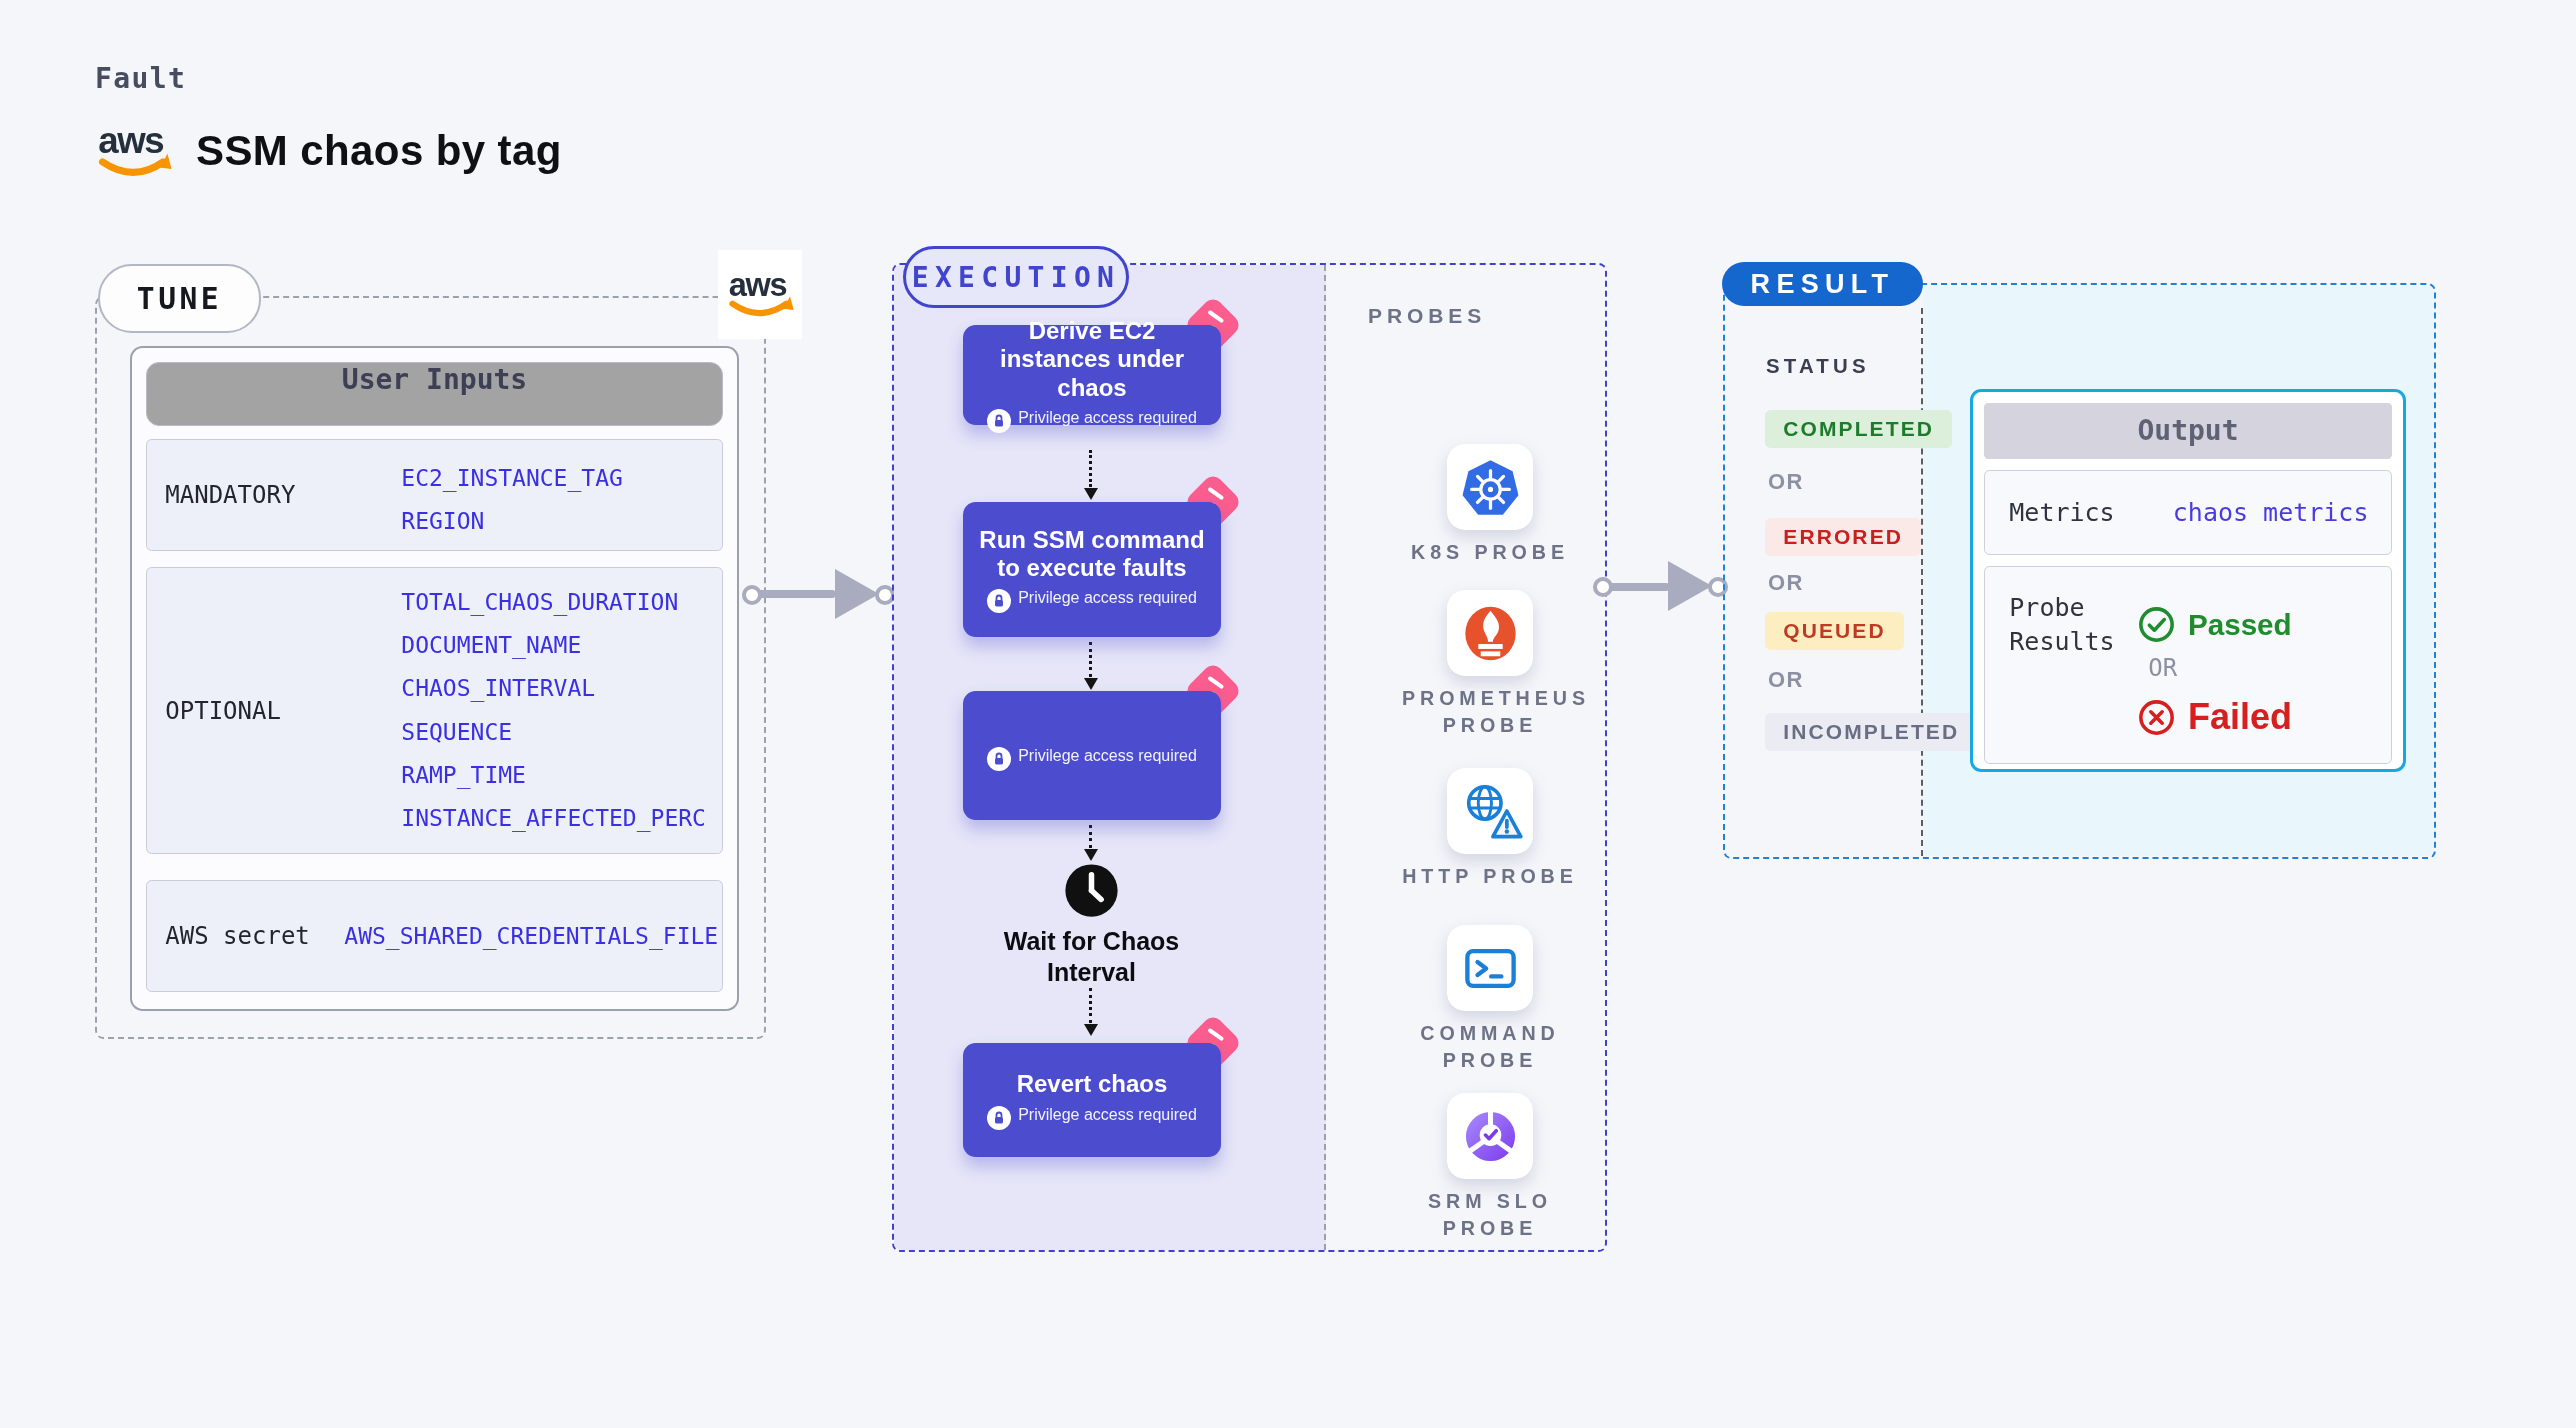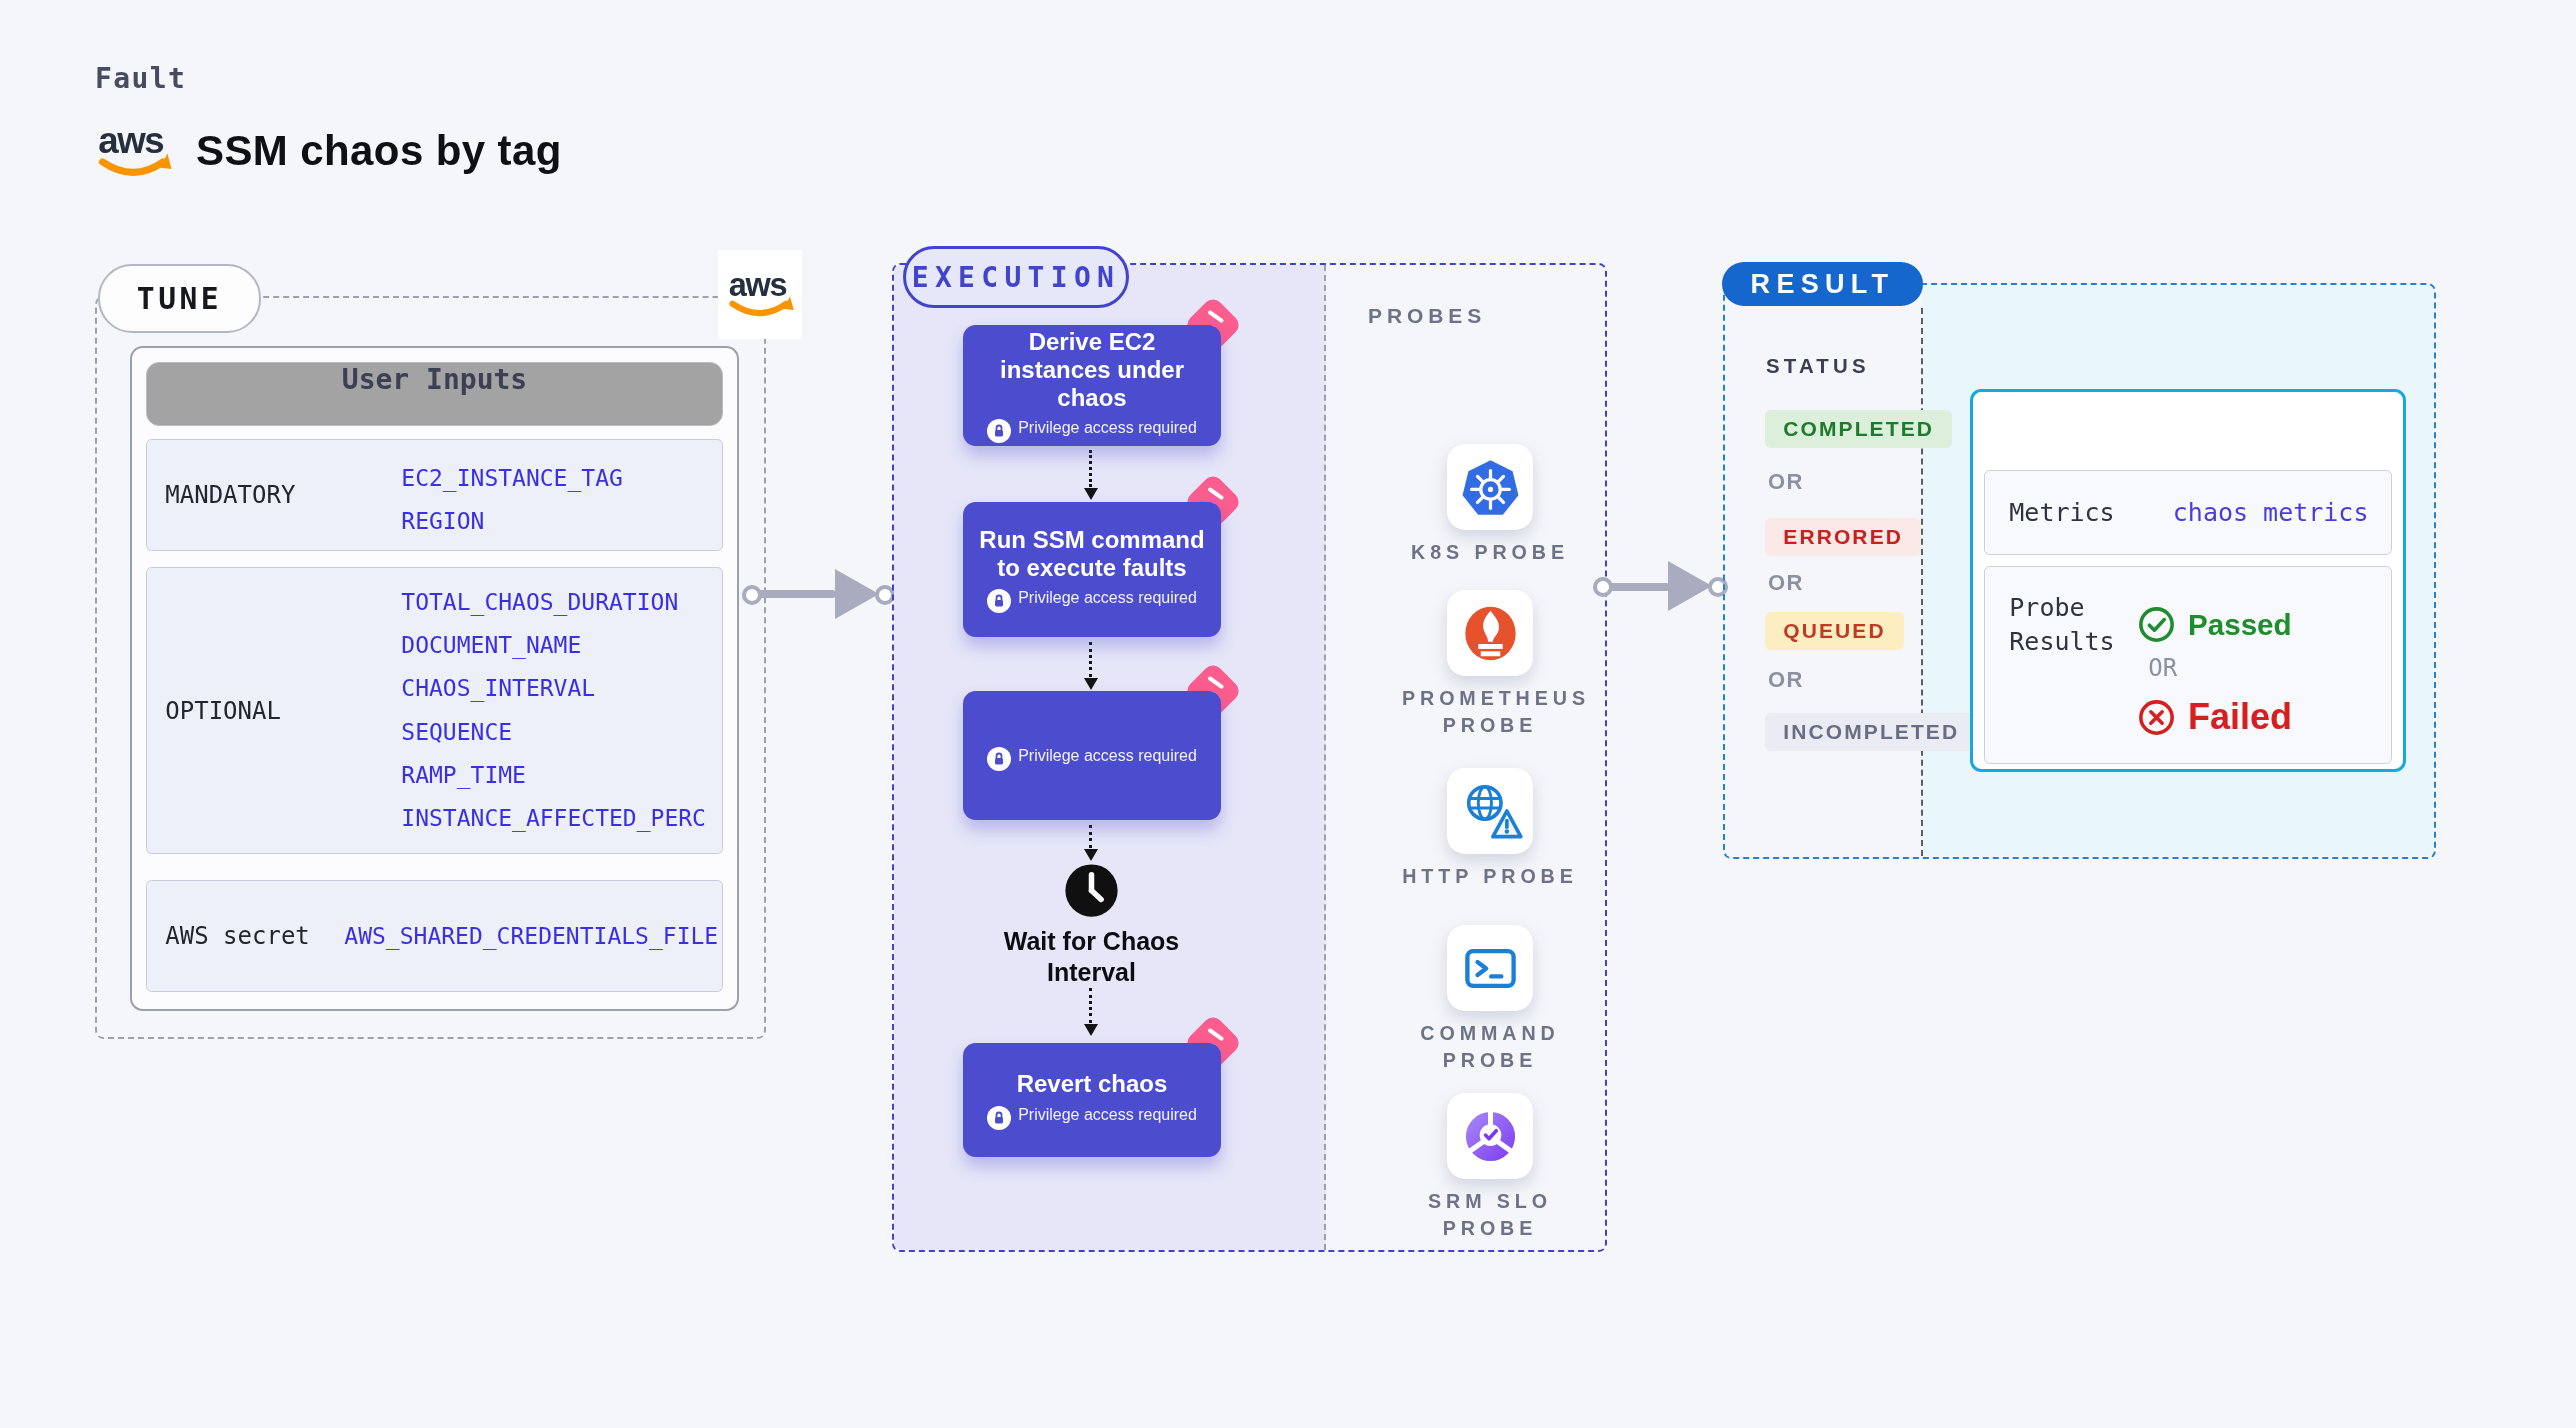--- a/index.html
+++ b/index.html
@@ -140,21 +140,21 @@
 
 <div class="abs mid-rect" style="left:892px;top:263px;width:711px;height:985px;">
   <div class="abs lavender" style="left:0;top:0;width:430px;height:100%;"></div>
 </div>
 
 <div class="abs pill exec-pill" style="left:903px;top:246px;width:220px;height:56px;">
   <span>EXECUTION</span>
 </div>
 
 <div class="abs chaos-badge" style="left:1192px;top:304px;"></div>
-<div class="abs step-box" style="left:963px;top:325px;width:258px;height:121px;">
+<div class="abs step-box" style="left:963px;top:325px;width:258px;height:100px;">
   <div class="step-title">Derive EC2 instances under chaos</div>
   <div class="priv">
     <svg width="24" height="24" viewBox="0 0 24 24">
       <circle cx="12" cy="12" r="12" fill="#ffffff"></circle>
       <rect x="8" y="11" width="8" height="6.5" rx="1.4" fill="#4c4ccf"></rect>
       <path d="M9.5 11 v-2 a2.5 2.5 0 0 1 5 0 v2" stroke="#4c4ccf" stroke-width="1.8" fill="none"></path>
     </svg>
     <span class="priv-text">Privilege access required</span>
   </div>
 </div>
@@ -315,20 +315,23 @@
 <div class="abs or-col" style="left:1768px;top:570px;">OR</div>
 <div class="abs" style="left:1765px;top:612px;">
   <span class="badge queued">QUEUED</span>
 </div>
 <div class="abs or-col" style="left:1768px;top:667px;">OR</div>
 <div class="abs" style="left:1765px;top:713px;">
   <span class="badge incompleted">INCOMPLETED</span>
 </div>
 
 <div class="abs output-card" style="left:1970px;top:389px;width:436px;height:383px;">
+  <div class="abs output-header" style="left:11.3px;top:10.6px;right:11.3px;height:56px;">
+    <span>Output</span>
+  </div>
 
   <div class="abs out-row" style="left:11.3px;top:78px;right:11.3px;height:83px;display:flex;align-items:center;">
     <div class="out-label" style="padding-left:24px;width:141px;">Metrics</div>
     <div class="metrics-value" style="margin-left:22.5px;">chaos metrics</div>
   </div>
 
   <div class="abs out-row" style="left:11.3px;top:174px;right:11.3px;height:196px;">
     <div class="out-label" style="position:absolute;left:24px;top:24px;width:127px;">Probe Results</div>
 
     <div style="position:absolute;left:153px;top:39px;display:flex;align-items:center;gap:12.7px;">

